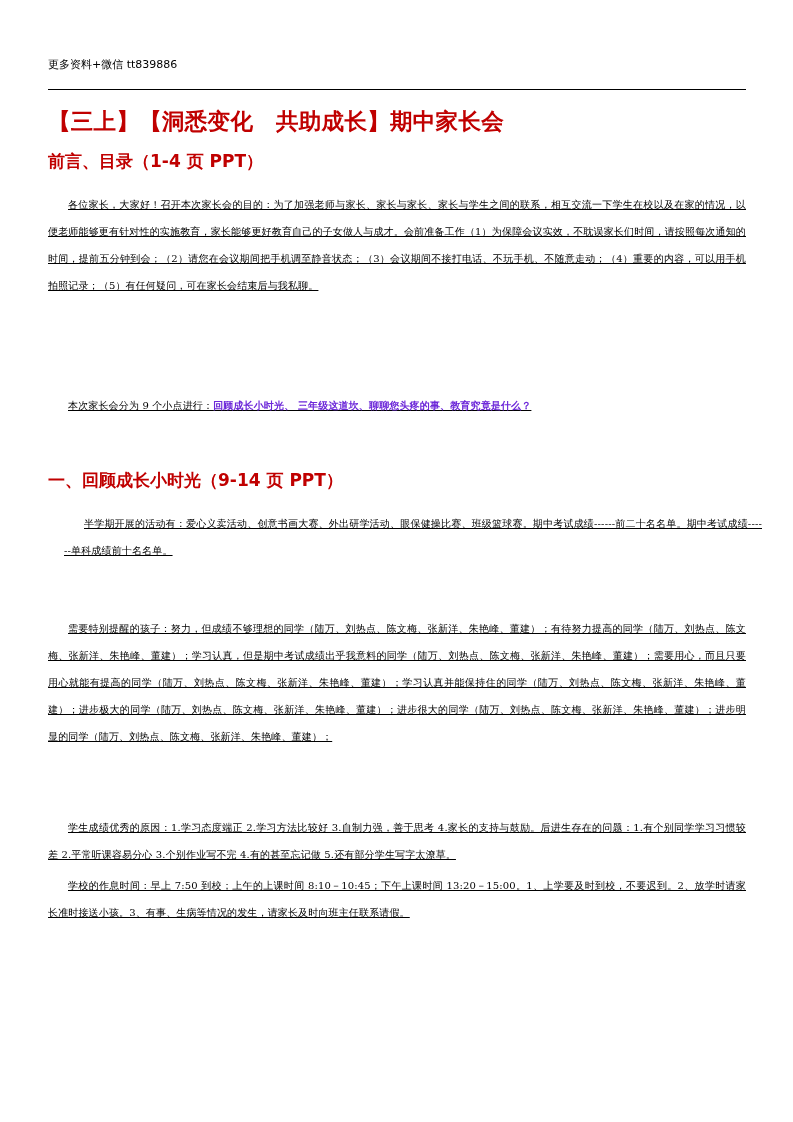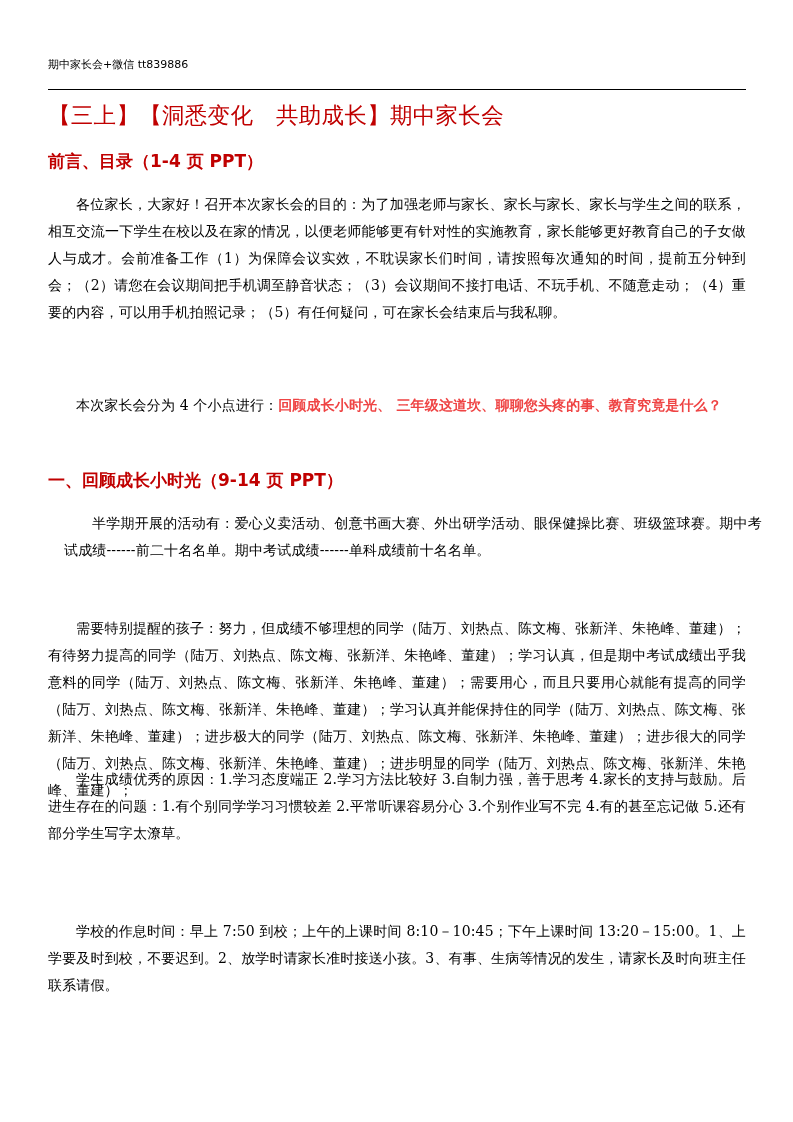--- a/index.html
+++ b/index.html
@@ -1,41 +1,41 @@
 <!DOCTYPE html>
 <html><head>
 <meta charset="utf-8">
 <style>
   html, body { margin: 0; padding: 0; background: #ffffff; }
   body { width: 793px; height: 1122px; position: relative; overflow: hidden; font-family: "DejaVu Serif", serif; color: #000; }
   .page { position: absolute; left: 48px; top: 0; width: 698px; }
   .header-note { position: absolute; top: 57px; left: 0; font-family: "DejaVu Sans", sans-serif; font-size: 11px; color: #000; }
   .header-rule { position: absolute; top: 89px; left: 0; width: 698px; height: 0; border-top: 1.3px solid #000; }
-  .title { position: absolute; top: 100px; left: 0; font-family: "DejaVu Sans", sans-serif; font-weight: normal; font-size: 22.5px; color: #C00000; letter-spacing: 0.3px; white-space: pre; }
+  .title { position: absolute; top: 106px; left: 0; font-family: "DejaVu Sans", sans-serif; font-weight: bold; font-size: 22.5px; color: #C00000; letter-spacing: 0.3px; white-space: pre; }
   .h2 { position: absolute; left: 0; font-family: "DejaVu Sans", sans-serif; font-weight: bold; font-size: 17px; color: #C00000; white-space: pre; }
-  .para { position: absolute; left: 0; width: 698px; font-size: 14px; line-height: 27px; text-align: justify; text-indent: 2em; letter-spacing: 0.15px; }
-  .red { color: #ef4444; font-weight: bold; font-family: "DejaVu Sans", sans-serif; }
+  .para { position: absolute; left: 0; width: 698px; font-size: 10px; line-height: 27px; text-align: justify; text-indent: 2em; letter-spacing: 0.15px; text-decoration: underline; }
+  .red { color: #6d28d9; font-weight: bold; font-family: "DejaVu Sans", sans-serif; }
 </style>
 </head>
 <body>
 
 <div class="page">
-  <div class="header-note">期中家长会+微信 tt839886</div>
+  <div class="header-note">更多资料+微信 tt839886</div>
   <div class="header-rule"></div>
 
   <div class="title">【三上】【洞悉变化　共助成长】期中家长会</div>
 
   <div class="h2" style="top:150px;">前言、目录（1-4 页 PPT）</div>
 
   <div class="para" style="top:191px;">各位家长，大家好！召开本次家长会的目的：为了加强老师与家长、家长与家长、家长与学生之间的联系，相互交流一下学生在校以及在家的情况，以便老师能够更有针对性的实施教育，家长能够更好教育自己的子女做人与成才。会前准备工作（1）为保障会议实效，不耽误家长们时间，请按照每次通知的时间，提前五分钟到会；（2）请您在会议期间把手机调至静音状态；（3）会议期间不接打电话、不玩手机、不随意走动；（4）重要的内容，可以用手机拍照记录；（5）有任何疑问，可在家长会结束后与我私聊。</div>
 
-  <div class="para" style="top:392px;"><span>本次家长会分为 4 个小点进行：</span><span class="red">回顾成长小时光、 三年级这道坎、聊聊您头疼的事、教育究竟是什么？</span></div>
+  <div class="para" style="top:392px;"><span>本次家长会分为 9 个小点进行：</span><span class="red">回顾成长小时光、 三年级这道坎、聊聊您头疼的事、教育究竟是什么？</span></div>
 
   <div class="h2" style="top:469px;">一、回顾成长小时光（9-14 页 PPT）</div>
 
   <div class="para" style="top:510px;margin-left:16px;">半学期开展的活动有：爱心义卖活动、创意书画大赛、外出研学活动、眼保健操比赛、班级篮球赛。期中考试成绩------前二十名名单。期中考试成绩------单科成绩前十名名单。</div>
 
   <div class="para" style="top:615px;">需要特别提醒的孩子：努力，但成绩不够理想的同学（陆万、刘热点、陈文梅、张新洋、朱艳峰、董建）；有待努力提高的同学（陆万、刘热点、陈文梅、张新洋、朱艳峰、董建）；学习认真，但是期中考试成绩出乎我意料的同学（陆万、刘热点、陈文梅、张新洋、朱艳峰、董建）；需要用心，而且只要用心就能有提高的同学（陆万、刘热点、陈文梅、张新洋、朱艳峰、董建）；学习认真并能保持住的同学（陆万、刘热点、陈文梅、张新洋、朱艳峰、董建）；进步极大的同学（陆万、刘热点、陈文梅、张新洋、朱艳峰、董建）；进步很大的同学（陆万、刘热点、陈文梅、张新洋、朱艳峰、董建）；进步明显的同学（陆万、刘热点、陈文梅、张新洋、朱艳峰、董建）；</div>
 
-  <div class="para" style="top:766px;">学生成绩优秀的原因：1.学习态度端正 2.学习方法比较好 3.自制力强，善于思考 4.家长的支持与鼓励。后进生存在的问题：1.有个别同学学习习惯较差 2.平常听课容易分心 3.个别作业写不完 4.有的甚至忘记做 5.还有部分学生写字太潦草。</div>
+  <div class="para" style="top:814px;">学生成绩优秀的原因：1.学习态度端正 2.学习方法比较好 3.自制力强，善于思考 4.家长的支持与鼓励。后进生存在的问题：1.有个别同学学习习惯较差 2.平常听课容易分心 3.个别作业写不完 4.有的甚至忘记做 5.还有部分学生写字太潦草。</div>
 
-  <div class="para" style="top:918px;">学校的作息时间：早上 7:50 到校；上午的上课时间 8:10－10:45；下午上课时间 13:20－15:00。1、上学要及时到校，不要迟到。2、放学时请家长准时接送小孩。3、有事、生病等情况的发生，请家长及时向班主任联系请假。</div>
+  <div class="para" style="top:872px;">学校的作息时间：早上 7:50 到校；上午的上课时间 8:10－10:45；下午上课时间 13:20－15:00。1、上学要及时到校，不要迟到。2、放学时请家长准时接送小孩。3、有事、生病等情况的发生，请家长及时向班主任联系请假。</div>
 </div>
 
 </body></html>

